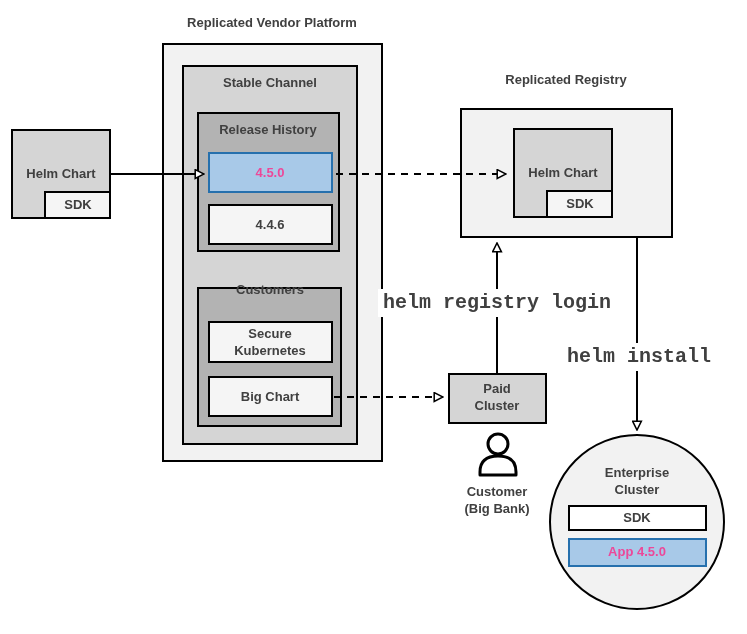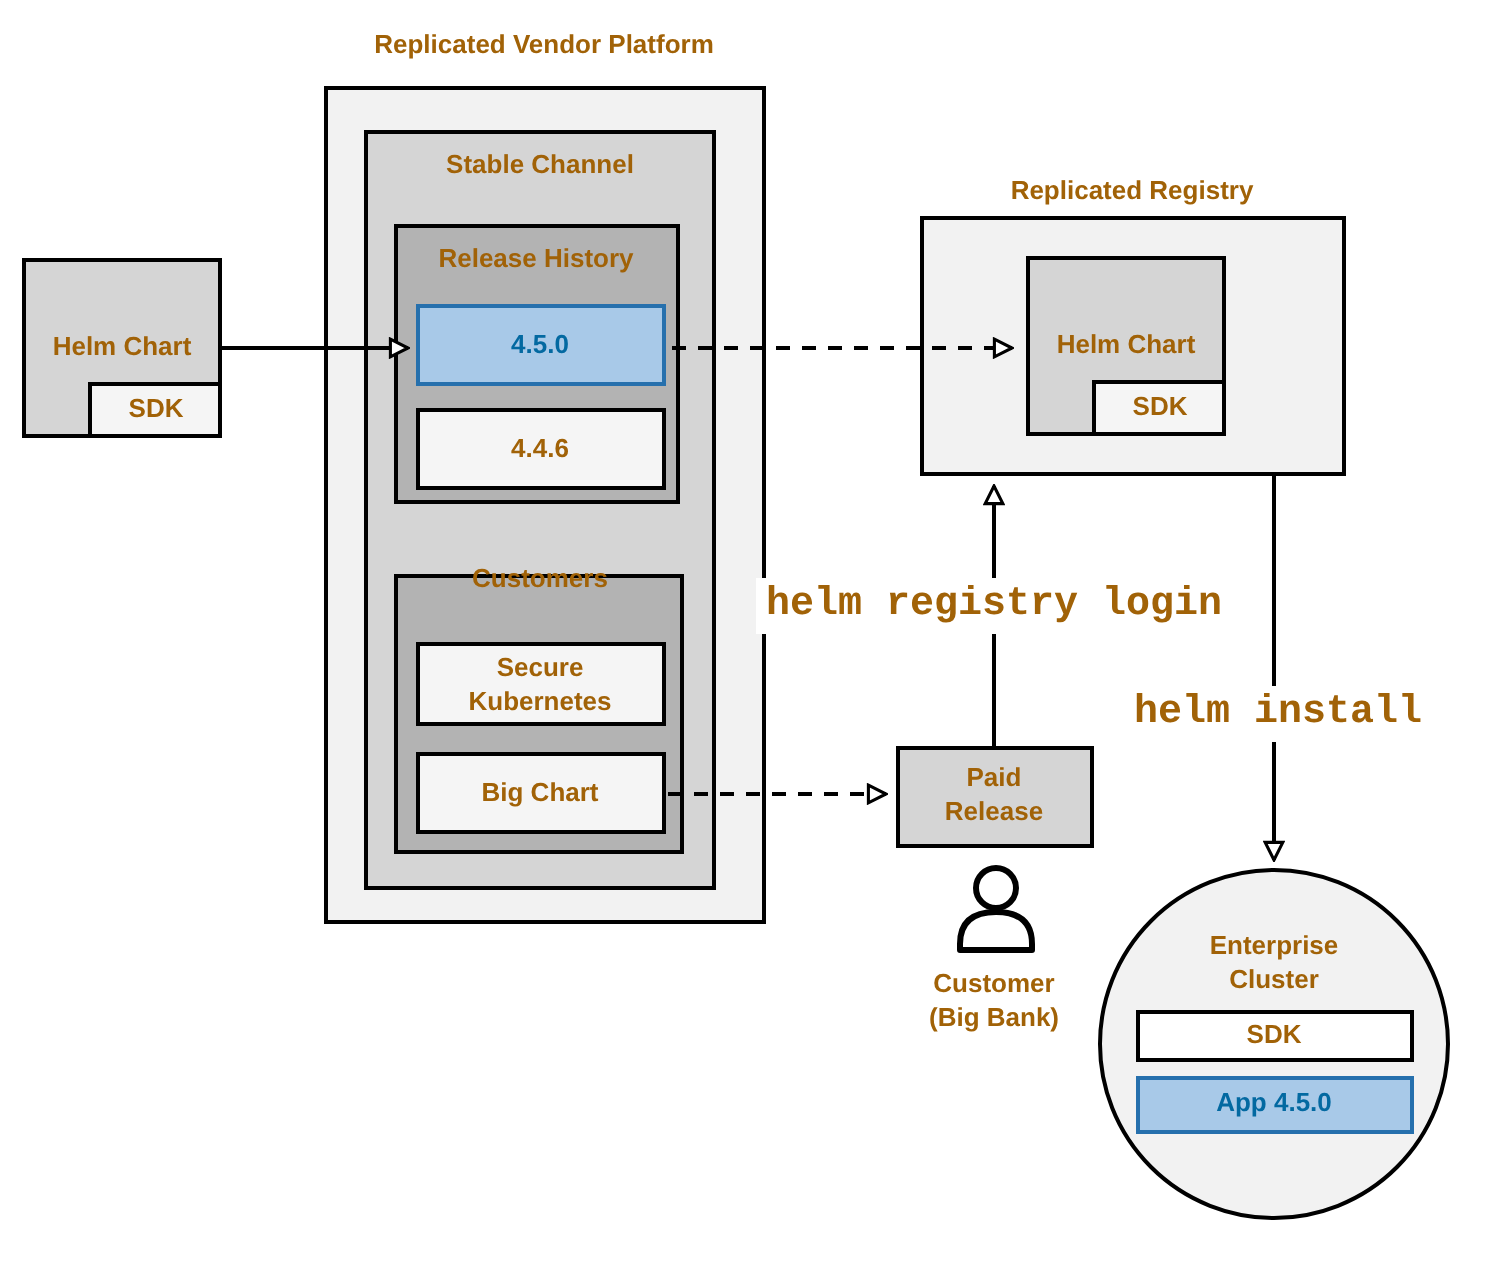--- a/index.html
+++ b/index.html
@@ -10,24 +10,24 @@
   .box{position:absolute;border:2px solid #000;box-sizing:border-box;}
   .bg-light{background:#f2f2f2;}
   .bg-mid{background:#d5d5d5;}
   .bg-dark{background:#b3b3b3;}
   .bg-inner{background:#f5f5f5;}
   .bg-white{background:#ffffff;}
   .bg-blue{background:#a8c9e8;border-color:#2670ad;}
   .circle{border-radius:50%;}
   .lbl{
     position:absolute;transform:translate(-50%,-50%);
-    font-weight:bold;font-size:13px;color:#a16207;text-align:center;
+    font-weight:bold;font-size:13px;color:#404040;text-align:center;
     white-space:pre-line;line-height:1.3;z-index:10;
   }
-  .lbl.blue{color:#0369a1;}
+  .lbl.blue{color:#ec4899;}
   .mono{
     font-family:"Liberation Mono","DejaVu Sans Mono",monospace;
     font-size:20px;background:#ffffff;padding:1px 5px;white-space:nowrap;
   }
   #wires{position:absolute;left:0;top:0;z-index:6;pointer-events:none;}
 </style>
 </head>
 <body>
 
 <div id="canvas">
@@ -77,26 +77,26 @@
   <div class="lbl blue" style="left:270px;top:173px;">4.5.0</div>
   <div class="lbl" style="left:270px;top:225px;">4.4.6</div>
   <div class="lbl" style="left:270px;top:290px;">Customers</div>
   <div class="lbl" style="left:270px;top:343px;">Secure
 Kubernetes</div>
   <div class="lbl" style="left:270px;top:397px;">Big Chart</div>
 
   <div class="lbl" style="left:61px;top:174px;">Helm Chart</div>
   <div class="lbl" style="left:78px;top:205px;">SDK</div>
 
-  <div class="lbl" style="left:566px;top:96px;">Replicated Registry</div>
+  <div class="lbl" style="left:566px;top:80px;">Replicated Registry</div>
   <div class="lbl" style="left:563px;top:173px;">Helm Chart</div>
   <div class="lbl" style="left:580px;top:204px;">SDK</div>
 
   <div class="lbl" style="left:497px;top:398px;">Paid
-Release</div>
+Cluster</div>
   <div class="lbl" style="left:497px;top:501px;">Customer
 (Big Bank)</div>
 
   <div class="lbl mono" style="left:497px;top:303px;">helm registry login</div>
   <div class="lbl mono" style="left:639px;top:357px;">helm install</div>
 
   <div class="lbl" style="left:637px;top:482px;">Enterprise Cluster</div>
   <div class="lbl" style="left:637px;top:518px;">SDK</div>
   <div class="lbl blue" style="left:637px;top:552px;text-align:right;">App 4.5.0</div>
 

